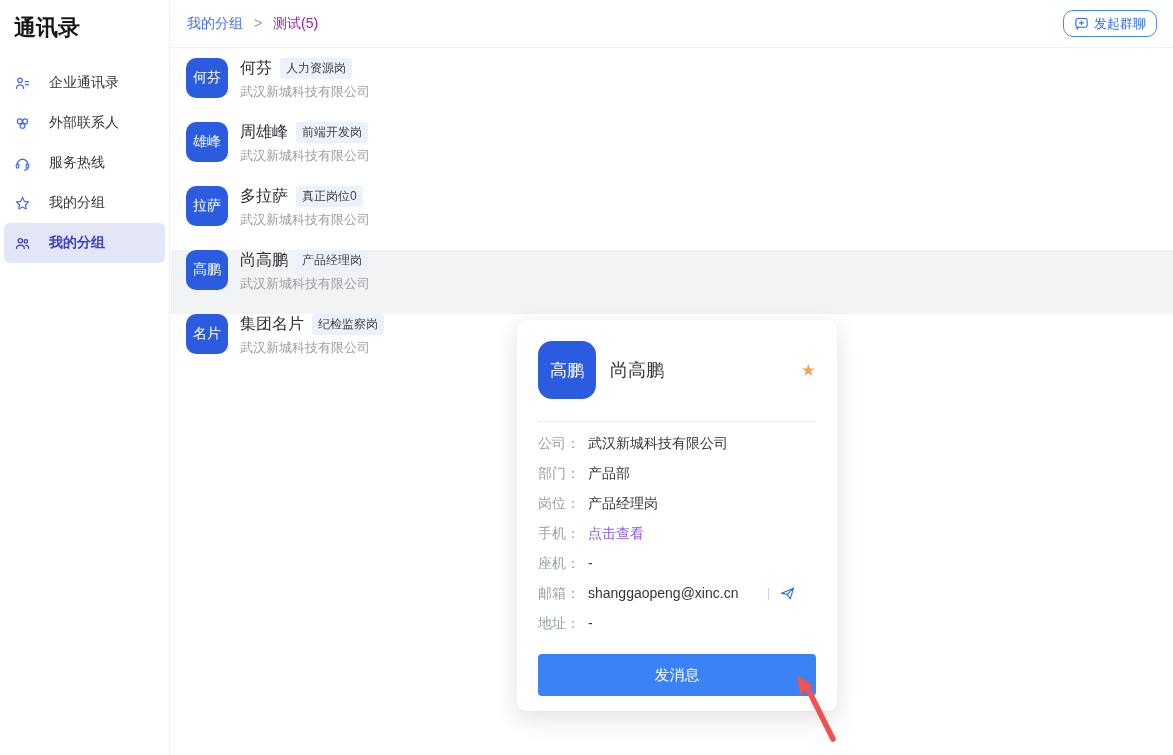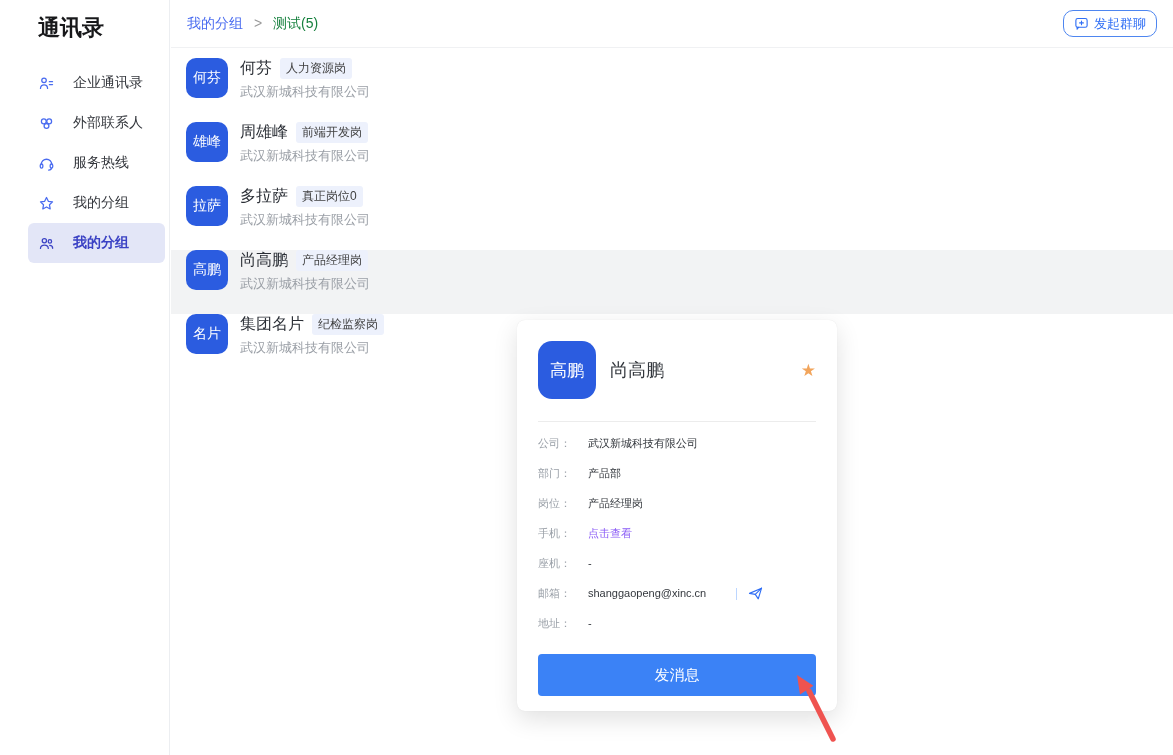--- a/index.html
+++ b/index.html
@@ -2,38 +2,38 @@
 <html><head>
 <meta charset="utf-8">
 <style>
   * { margin:0; padding:0; box-sizing:border-box; }
   html,body { width:1173px; height:755px; background:#fff; overflow:hidden;
     font-family:"Liberation Sans","DejaVu Sans",sans-serif; }
   body { position:relative; }
 
   
   .sidebar { position:absolute; left:0; top:0; bottom:0; width:170px;
-    background:#fff; border-right:1px solid #eceef1;padding-left:24px; }
+    background:#fff; border-right:1px solid #eceef1; }
   .sidebar-title { padding:13px 14px 16px; font-size:22px; font-weight:bold; color:#17181a; }
   .nav { padding:4px 0; }
   .nav-item { display:flex; align-items:center; gap:18px; height:40px;
     margin:0 4px; padding:0 10px; border-radius:6px; font-size:14px; color:#34373d; cursor:pointer; }
   .nav-item svg { width:17px; height:17px; stroke:#4a6cf0; fill:none;
     stroke-width:1.8; stroke-linecap:round; stroke-linejoin:round; flex-shrink:0; }
   .nav-item.active { background:#e3e6f7; color:#3b42c4; font-weight:bold; }
   .nav-item.active svg { stroke:#3b42c4; }
 
   
   .main { margin-left:171px; height:100%; }
   .main-header { height:48px; display:flex; align-items:center;
     justify-content:space-between; padding:0 16px; border-bottom:1px solid #f0f1f3; }
   .breadcrumb { font-size:14px; }
   .crumb-link { color:#4a6cf0; cursor:pointer; }
   .crumb-sep { color:#999; margin:0 7px; }
-  .crumb-current { color:#15803d; }
+  .crumb-current { color:#a21caf; }
   .group-chat-btn { display:flex; align-items:center; gap:5px; height:27px;
     border:1px solid #4e86f0; background:#fff; color:#2f6ef5; border-radius:10px;
     padding:0 10px; font-size:13px; cursor:pointer; }
   .group-chat-btn svg { width:15px; height:15px; stroke:#2f6ef5; fill:none;
     stroke-width:1.8; stroke-linecap:round; stroke-linejoin:round; }
 
   
   .contact-list { padding-top:10px; }
   .contact-row { display:flex; align-items:flex-start; height:64px; padding:0 15px; gap:12px; cursor:pointer; }
   .contact-row.highlighted { background:#f2f3f4; }
@@ -48,21 +48,21 @@
   .profile-card { position:absolute; left:517px; top:320px; width:320px;
     background:#fff; border-radius:8px; padding:21px 21px 15px; z-index:5;
     box-shadow:0 0 1px rgba(0,0,0,.10), 0 8px 24px rgba(0,0,0,.12); }
   .card-header { display:flex; align-items:center; gap:14px;
     padding-bottom:22px; border-bottom:1px solid #ececec; }
   .card-avatar { width:58px; height:58px; border-radius:14px; background:#2b5ce0; color:#fff;
     display:flex; align-items:center; justify-content:center; font-size:17px; flex-shrink:0; }
   .card-name { font-size:18px; color:#33373d; }
   .card-star { margin-left:auto; color:#f2a55c; font-size:17px; line-height:1; cursor:pointer; }
   .card-fields { margin-top:13px; }
-  .field-row { display:flex; align-items:center; font-size:11px;
+  .field-row { display:flex; align-items:center; font-size:14px;
     line-height:17px; margin-bottom:13px; }
   .field-label { color:#9aa0a8; width:50px; flex-shrink:0; }
   .field-value { color:#33373d; }
   .field-value.link { color:#8b5cf6; cursor:pointer; }
   .mini-divider { width:1px; height:12px; background:#bcd6ff; margin-left:30px; }
   .send-icon { margin-left:10px; display:flex; cursor:pointer; }
   .send-icon svg { width:17px; height:17px; stroke:#2f6ef5; fill:none;
     stroke-width:1.6; stroke-linecap:round; stroke-linejoin:round; }
   .send-msg-btn { display:block; width:100%; height:42px; margin-top:22px;
     background:#3b82f6; color:#fff; border:none; border-radius:4px; font-size:15px;

